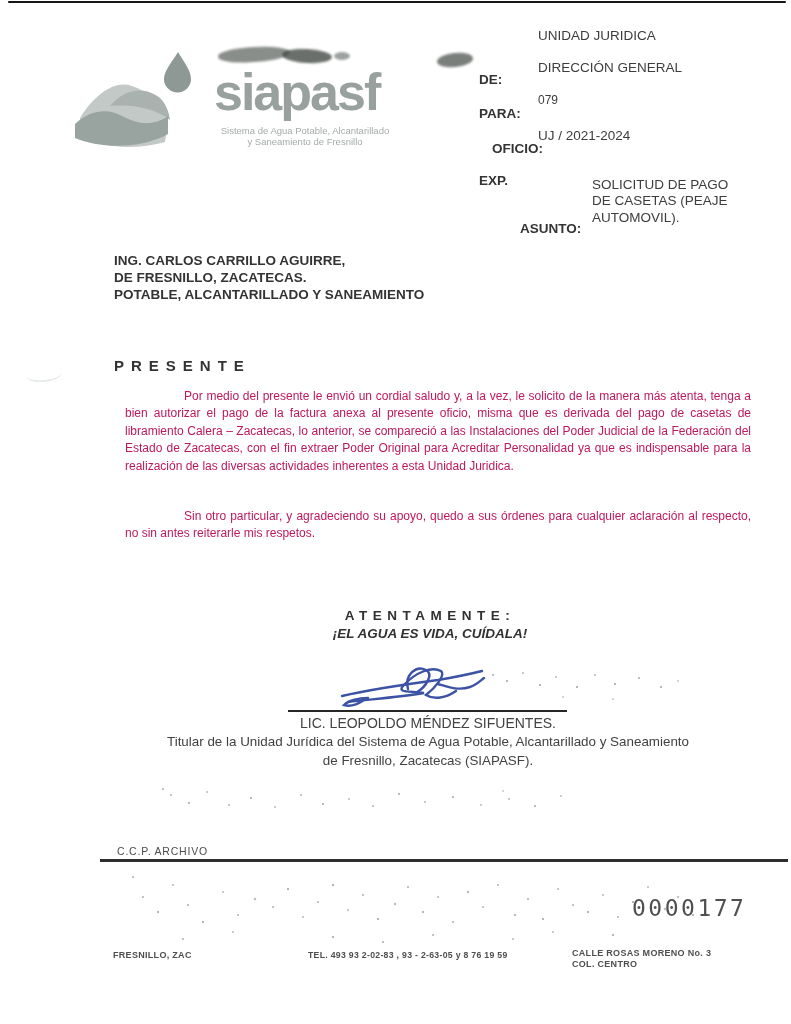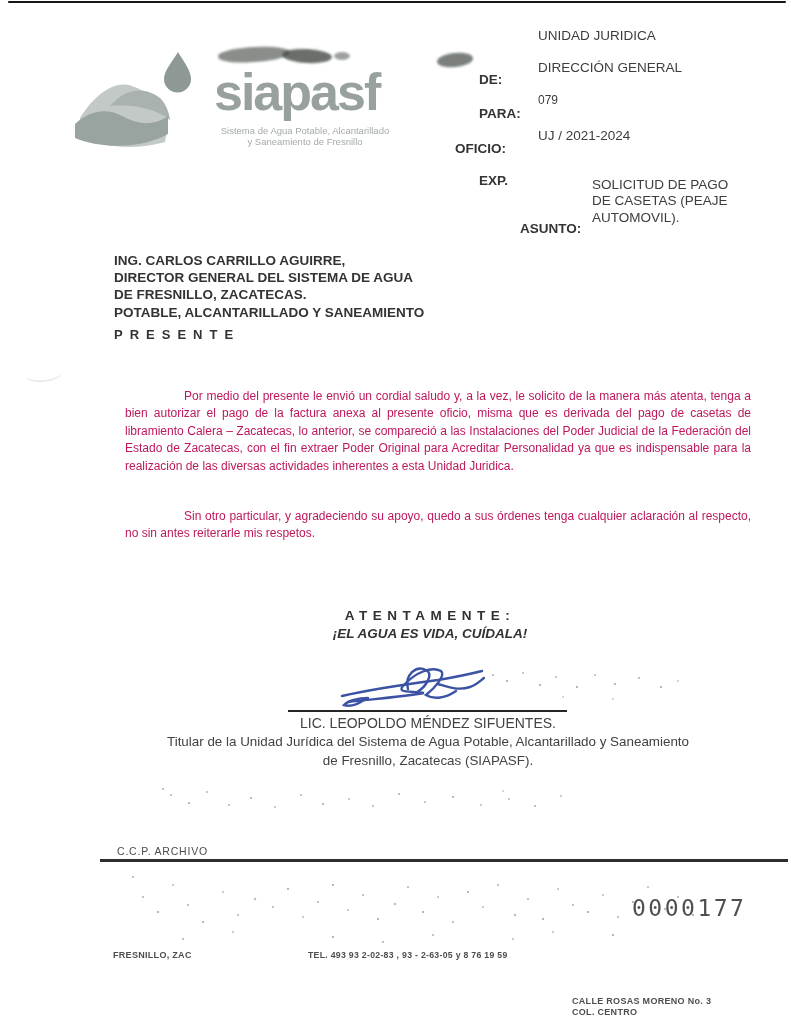--- a/index.html
+++ b/index.html
@@ -22,28 +22,28 @@
   .smudge-b{left:282px;top:49px;width:50px;height:14px;background:#464c47;border-radius:50%;transform:rotate(3deg);opacity:.8;}
   .smudge-c{left:334px;top:52px;width:16px;height:8px;background:#6a716c;border-radius:50%;opacity:.65;}
   .smudge-d{left:437px;top:53px;width:36px;height:14px;background:#555c57;border-radius:48%;transform:rotate(-6deg);opacity:.78;}
 
   
   .hfield{font-size:13.5px;}
   .hlabel{font-weight:bold;color:#343434;margin-top:44px;}
   .hvalue{color:#3d3d3d;}
   .lbl-de{left:479px;top:28px;}   .val-de{left:538px;top:28px;}
   .lbl-para{left:479px;top:62px;} .val-para{left:538px;top:60px;}
-  .lbl-oficio{left:455px;top:97px;} .val-oficio{left:538px;top:93px;font-size:12px;}
+  .lbl-oficio{left:492px;top:97px;} .val-oficio{left:538px;top:93px;font-size:12px;}
   .lbl-exp{left:479px;top:129px;} .val-exp{left:538px;top:128px;}
   .lbl-asunto{left:520px;top:177px;}
   .subject-lines{left:592px;top:177px;width:165px;font-size:13.5px;line-height:16.3px;color:#3d3d3d;}
 
   
   .addressee{left:114px;top:252px;width:360px;font-size:13.5px;font-weight:bold;line-height:17.2px;color:#333;}
-  .presente{left:114px;top:327px;font-size:13px;font-weight:bold;letter-spacing:7px;color:#333;}
+  .presente{left:114px;top:357px;font-size:15px;font-weight:bold;letter-spacing:7px;color:#333;}
 
   
   .curve-mark{left:26px;top:366px;width:36px;height:14px;border-bottom:2.5px solid #e6eae8;border-radius:50%;transform:rotate(-6deg);}
 
   
   .para{left:125px;width:626px;font-size:12px;line-height:17.4px;text-align:justify;color:#be185d;text-indent:59px;}
   .p1{top:388px;}
   .p2{top:508px;}
 
   
@@ -64,21 +64,21 @@
   .ccp-rule{left:100px;top:859px;width:688px;height:2.6px;background:#2e2e2e;}
 
   
   .folio{left:632px;top:895px;font-family:"DejaVu Sans Mono",monospace;font-size:23px;letter-spacing:2.5px;color:#4f4f4f;}
   .folio-fade{left:706px;top:897px;width:12px;height:22px;background:radial-gradient(ellipse at center,rgba(255,255,255,.85) 0%,rgba(255,255,255,0) 75%);}
 
   
   .footer-text{font-size:9px;font-weight:bold;color:#4e4e4e;letter-spacing:.3px;}
   .f-city{left:113px;top:950px;}
   .f-tel{left:308px;top:950px;font-size:8.7px;}
-  .f-addr{left:572px;top:948px;line-height:11px;margin-top:48px;}
+  .f-addr{left:572px;top:948px;line-height:11px;}
 
   
   .speck{width:2px;height:2px;background:#a9b1ae;border-radius:50%;}
   .noise-sig{left:492px;top:674px;box-shadow:
     14px 6px #9aa39f, 30px -2px #b2b9b6, 47px 10px #9aa39f, 63px 2px #b2b9b6,
     84px 12px #98a19d, 102px 0px #b2b9b6, 122px 9px #9aa39f, 146px 3px #aab1ae,
     168px 12px #9aa39f, 185px 6px #c0c6c3, 70px 22px #c3c8c6, 120px 24px #c3c8c6;}
   .noise-a{left:162px;top:788px;box-shadow:
     8px 6px #aeb5b2, 26px 14px #9da6a2, 44px 3px #b8bebb, 66px 16px #aeb5b2,
     88px 9px #9da6a2, 112px 18px #b8bebb, 138px 6px #aeb5b2, 160px 15px #9da6a2,
@@ -136,30 +136,29 @@
 
   <div class="abs hfield hlabel lbl-asunto">ASUNTO:</div>
   <div class="abs subject-lines">
     <div>SOLICITUD DE PAGO</div>
     <div>DE CASETAS (PEAJE</div>
     <div>AUTOMOVIL).</div>
   </div>
 
   <div class="abs addressee">
     <div>ING. CARLOS CARRILLO AGUIRRE,</div>
-    <div>DIRECTOR GENERAL DEL SISTEMA DE AGUA</div>
     <div>DE FRESNILLO, ZACATECAS.</div>
     <div>POTABLE, ALCANTARILLADO Y SANEAMIENTO</div>
   </div>
   <div class="abs presente">PRESENTE</div>
 
   <div class="abs curve-mark"></div>
 
   <div class="abs para p1">Por medio del presente le envió un cordial saludo y, a la vez, le solicito de la manera más atenta, tenga a bien autorizar el pago de la factura anexa al presente oficio, misma que es derivada del pago de casetas de libramiento Calera – Zacatecas, lo anterior, se compareció a las Instalaciones del Poder Judicial de la Federación del Estado de Zacatecas, con el fin extraer Poder Original para Acreditar Personalidad ya que es indispensable para la realización de las diversas actividades inherentes a esta Unidad Juridica.</div>
-  <div class="abs para p2">Sin otro particular, y agradeciendo su apoyo, quedo a sus órdenes tenga cualquier aclaración al respecto, no sin antes reiterarle mis respetos.</div>
+  <div class="abs para p2">Sin otro particular, y agradeciendo su apoyo, quedo a sus órdenes para cualquier aclaración al respecto, no sin antes reiterarle mis respetos.</div>
 
   <div class="abs closing">
     <div class="atent">ATENTAMENTE:</div>
     <div class="slogan">¡EL AGUA ES VIDA, CUÍDALA!</div>
   </div>
 
   <svg class="abs sig-svg" width="150" height="52" viewBox="0 0 150 52">
     <g fill="none" stroke="#3c52a4" stroke-width="2.4" stroke-linecap="round">
       <path d="M4 36 C34 29 70 24 100 20 C118 17 132 14 144 11"></path>
       <path d="M10 42 C36 39 62 37 86 33 C70 31 58 33 66 25 C78 12 94 6 103 11 C108 15 97 28 88 35 C96 40 108 38 118 31"></path>

